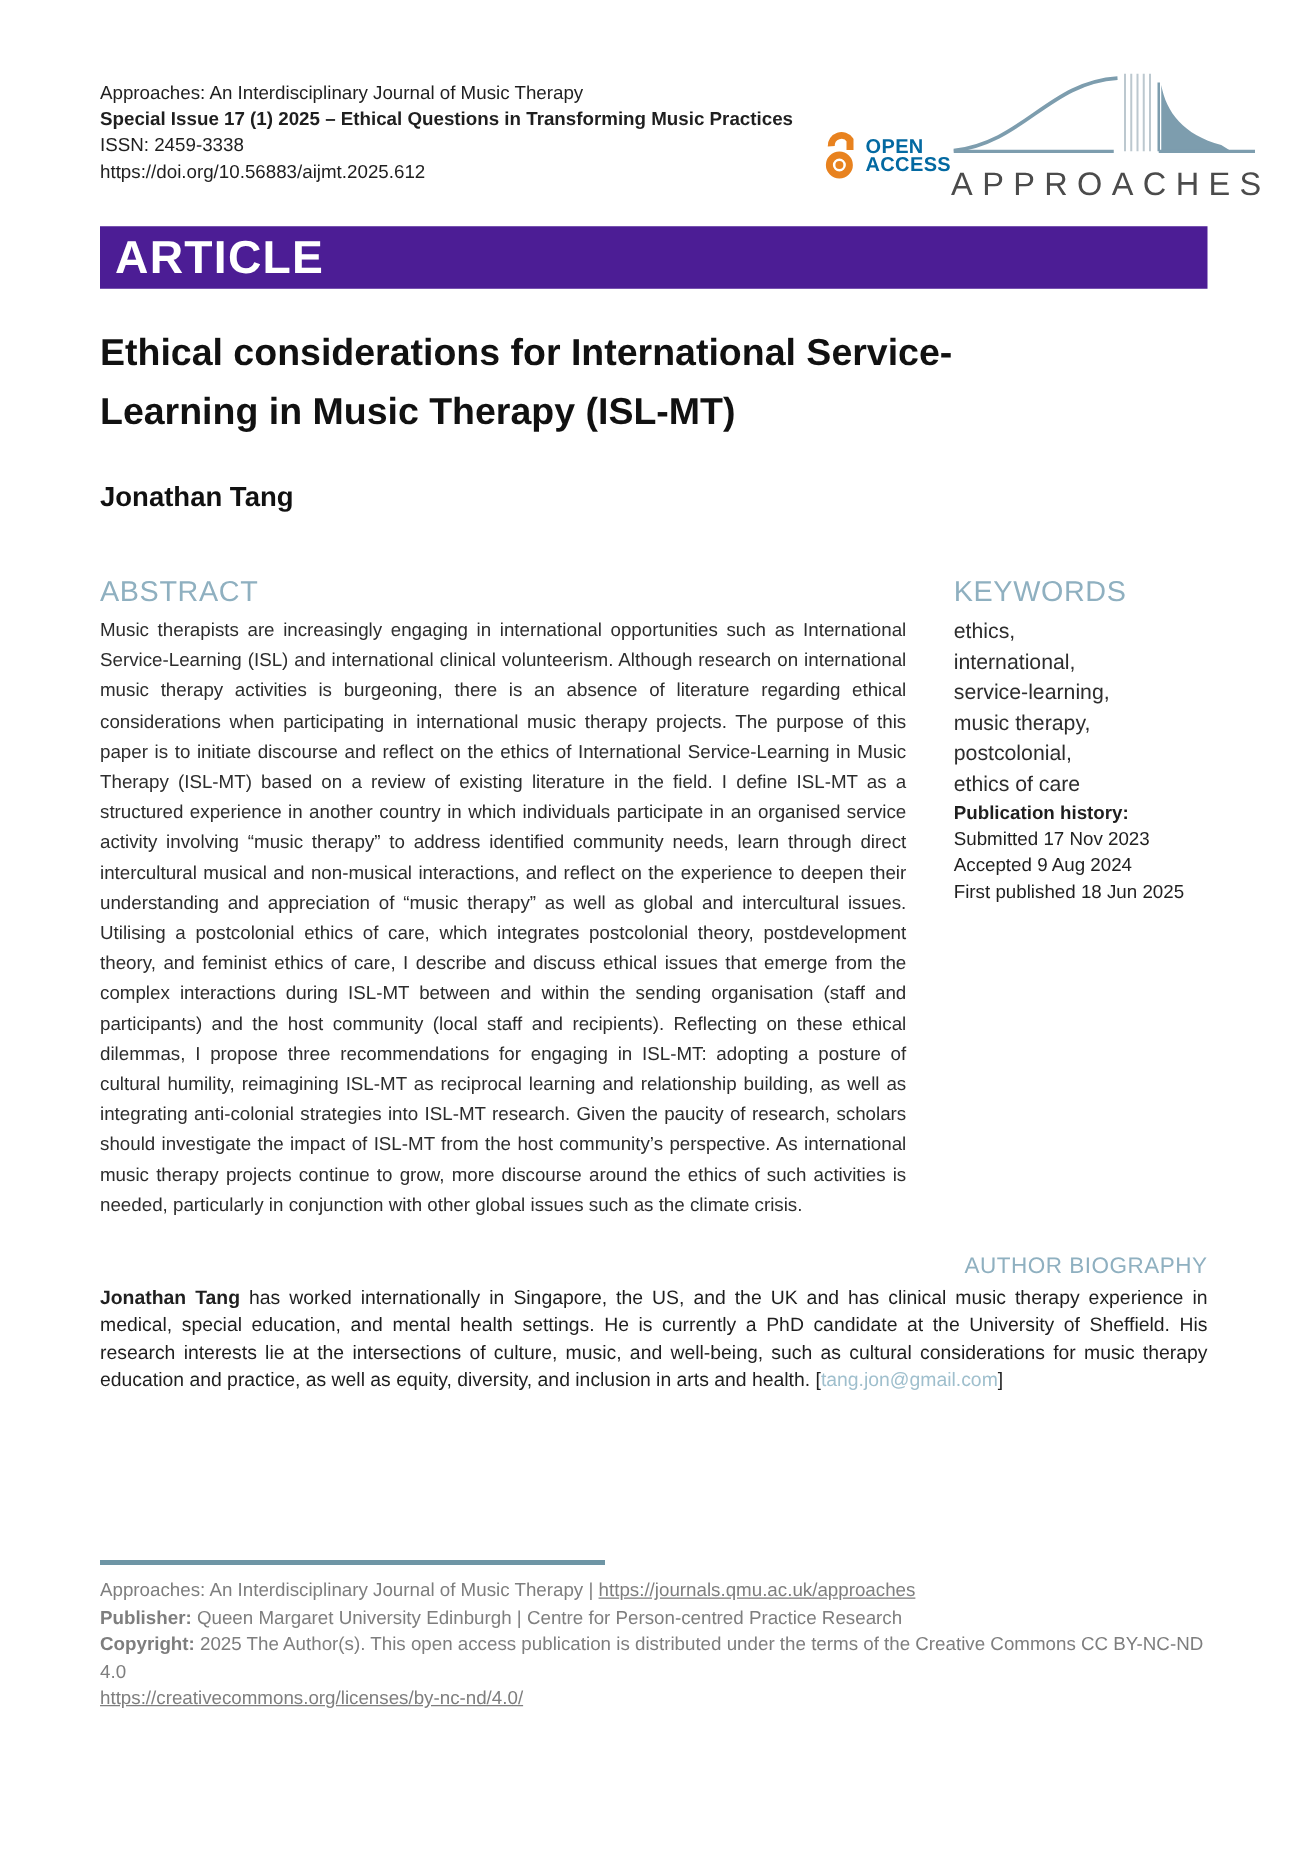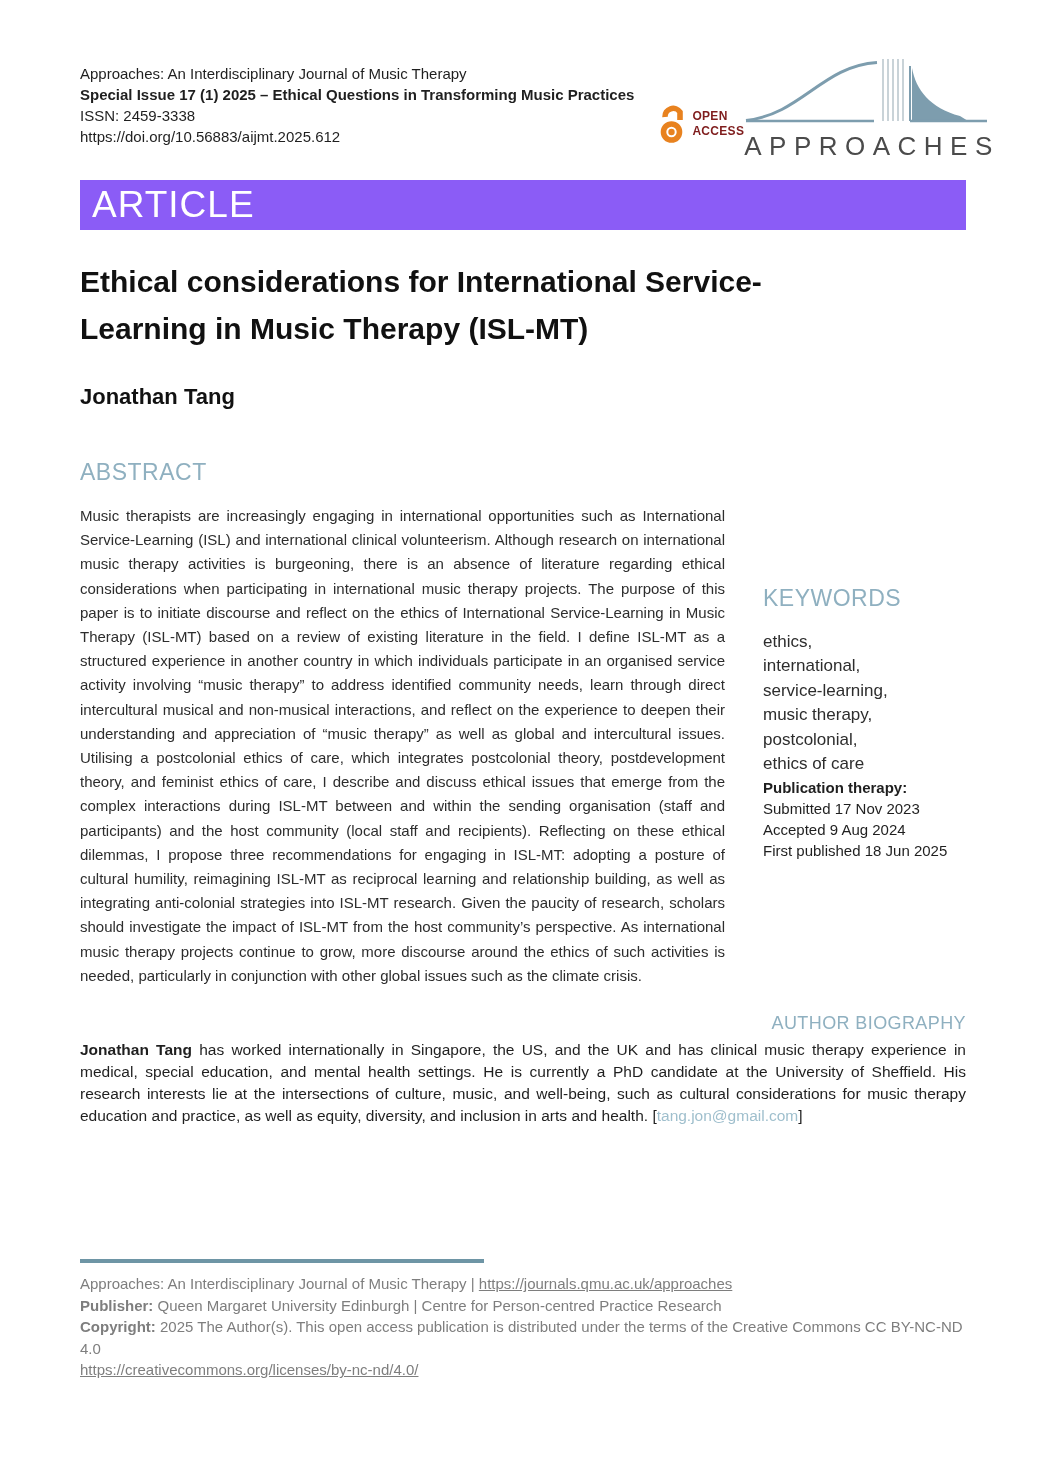--- a/index.html
+++ b/index.html
@@ -17,21 +17,21 @@
     padding: 48px 78px 0 80px;
     overflow: hidden;
   }
 
   
   .header-row { display: flex; align-items: center; }
   .header-meta { font-size: 15px; line-height: 21px; color: #1f1f1f; white-space: nowrap; }
   .header-meta .bold { font-weight: bold; }
 
   .oa-block { display: flex; align-items: center; gap: 5px; margin-left: 22px; margin-top: 38px; flex-shrink: 0; }
-  .oa-text { font-size: 12px; font-weight: bold; color: #7f1d1d; line-height: 15px; letter-spacing: 0.3px; }
+  .oa-text { font-size: 16px; font-weight: bold; color: #0369a1; line-height: 15px; letter-spacing: 0.3px; }
 
   .logo-block { margin-left: auto; margin-top: -6px; width: 245px; flex-shrink: 0; }
   .logo-word {
     font-size: 26px; letter-spacing: 7.5px; color: #4b4b4b;
     font-weight: 400; margin-top: 3px; text-align: center; white-space: nowrap;
   }
 
   
   .banner {
     margin-top: 18px; height: 50px;
@@ -46,25 +46,25 @@
     font-size: 30px; font-weight: bold; color: #111;
     line-height: 47px; max-width: 740px;
   }
   .author-block { margin-top: 32px; }
   .author-name { font-size: 22px; font-weight: bold; color: #111; line-height: 26px; }
   .affiliation { font-size: 15px; color: #2d2d2d; margin-top: 4px; }
 
   
   .columns { display: flex; gap: 38px; margin-top: 48px; }
   .left-col { width: 645px; }
-  .right-col { width: 203px; display: flex; flex-direction: column; justify-content: center; }
+  .right-col { width: 203px; display: flex; flex-direction: column; justify-content: flex-start; }
 
   .sec-heading {
     font-size: 23px; font-weight: 400; letter-spacing: 0.5px;
-    line-height: 28px; margin-bottom: 18px;
+    line-height: 28px; margin-bottom: 6px;
   }
   .abstract-text {
     font-size: 15px; line-height: 24.2px; text-align: justify; color: #2d2d2d;
   }
   .keywords-list { font-size: 17px; line-height: 24.5px; color: #2d2d2d; }
   .keywords-list div { display: block; }
 
   .pub-history { font-size: 15px; line-height: 21px; color: #1f1f1f; padding-bottom: 2px; }
   .pub-history .ph-label { font-weight: bold; }
 
@@ -119,21 +119,21 @@
         <line x1="154" y1="17" x2="154" y2="79" stroke="#bcc8cf" stroke-width="1.6"></line>
         <line x1="159" y1="17" x2="159" y2="79" stroke="#bcc8cf" stroke-width="1.6"></line>
         <line x1="166" y1="24" x2="166" y2="79" stroke="#7d9dae" stroke-width="2"></line>
         <path d="M168,26 C172,48 186,66 216,74 L224,79 L168,79 Z" fill="#7d9dae"></path>
         <line x1="166" y1="79" x2="243" y2="79" stroke="#7d9dae" stroke-width="2.6"></line>
       </svg>
       <div class="logo-word">APPROACHES</div>
     </div>
   </div>
 
-  <div class="banner" style="background: #8b5cf6;">
+  <div class="banner" style="background: #4c1d95; font-weight: bold;">
     <span>ARTICLE</span>
   </div>
 
   <h1 class="title">Ethical considerations for International Service-Learning in Music Therapy (ISL-MT)</h1>
 
   <div class="author-block">
     <div class="author-name">Jonathan Tang</div>
   </div>
 
   <div class="columns">
@@ -149,21 +149,21 @@
           <div>ethics,</div>
           <div>international,</div>
           <div>service-learning,</div>
           <div>music therapy,</div>
           <div>postcolonial,</div>
           <div>ethics of care</div>
         </div>
       </div>
 
       <div class="pub-history">
-        <div class="ph-label">Publication therapy:</div>
+        <div class="ph-label">Publication history:</div>
         <div>Submitted 17 Nov 2023</div>
         <div>Accepted 9 Aug 2024</div>
         <div>First published 18 Jun 2025</div>
       </div>
     </div>
   </div>
 
   <div class="bio-section">
     <div class="bio-heading" style="color: rgb(143, 176, 192); text-align: right;">AUTHOR BIOGRAPHY</div>
     <p class="bio-text"><b>Jonathan Tang</b><span> has worked internationally in Singapore, the US, and the UK and has clinical music therapy experience in medical, special education, and mental health settings. He is currently a PhD candidate at the University of Sheffield. His research interests lie at the intersections of culture, music, and well-being, such as cultural considerations for music therapy education and practice, as well as equity, diversity, and inclusion in arts and health. </span><span>[</span><a href="#" class="email-link" style="color: rgb(159, 191, 205);">tang.jon@gmail.com</a><span>]</span></p>

